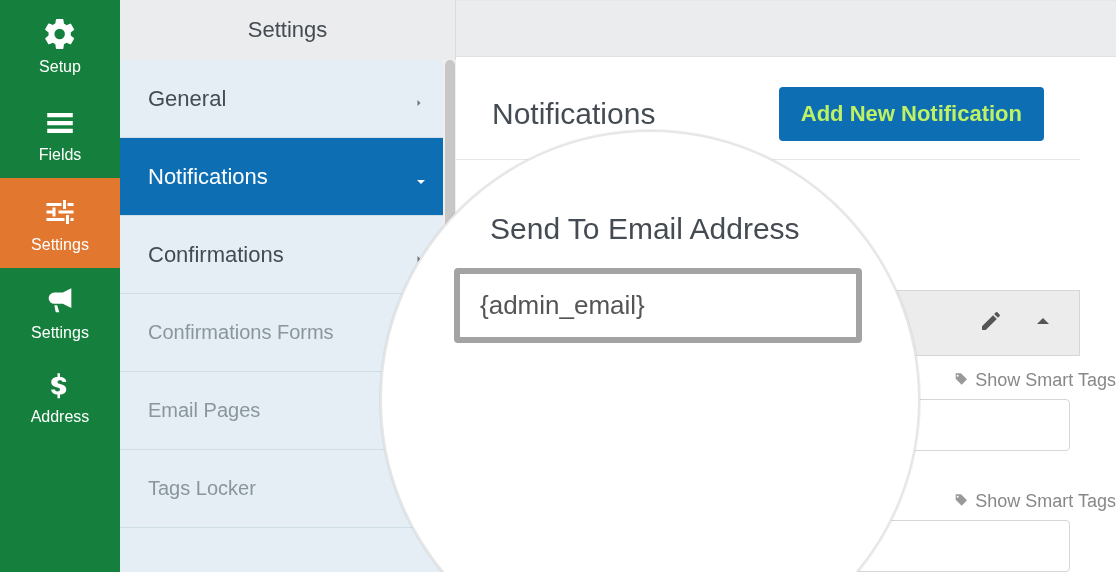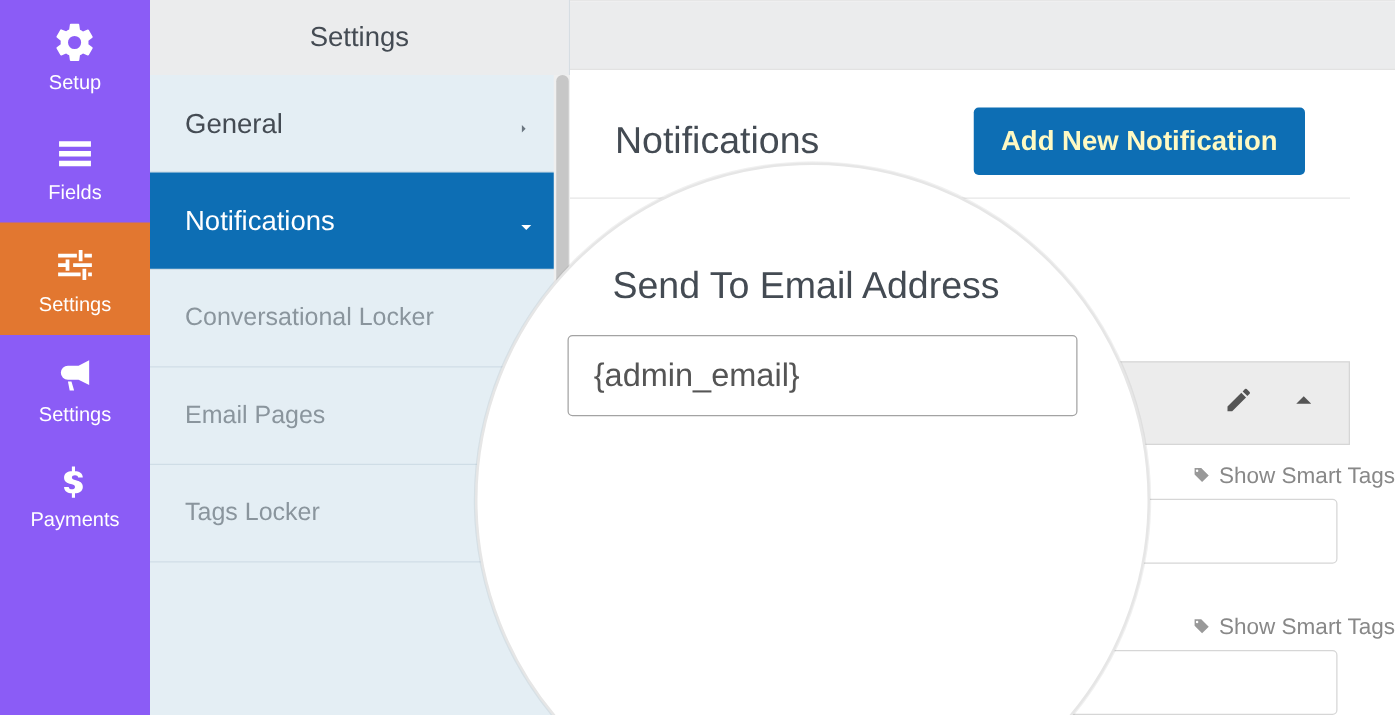--- a/index.html
+++ b/index.html
@@ -1,51 +1,51 @@
 <!DOCTYPE html>
 <html><head>
 <meta charset="utf-8">
 <style>
   * { box-sizing: border-box; margin: 0; padding: 0; }
   html, body { width: 1116px; height: 572px; overflow: hidden; font-family: -apple-system, BlinkMacSystemFont, "Segoe UI", Helvetica, Arial, sans-serif; }
   body { display: flex; background: #f0f0f0; position: relative; }
 
   
-  .leftnav { width: 120px; background: #8b5cf6; display: flex; flex-direction: column; }
+  .leftnav { width: 120px; background: #15803d; display: flex; flex-direction: column; }
   .leftnav-item { display: flex; flex-direction: column; align-items: center; justify-content: center; padding: 16px 0 14px; color: #fff; font-size: 16px; cursor: pointer; }
   .leftnav-item.active { background: #e27730; }
   .leftnav-item .icon { margin-bottom: 6px; display:flex; align-items:center; justify-content:center; }
   .leftnav-item svg { fill: #fff; }
 
   
   .middle { width: 336px; background: #e4eef4; display: flex; flex-direction: column; border-right: 1px solid #d6dde2; position: relative; }
   .topbar { height: 60px; background: #ebeced; display:flex; align-items:center; justify-content:center; font-size:22px; color:#444b53; }
   .subnav { display:flex; flex-direction:column; }
   .subnav-item { height: 78px; padding: 0 28px; display:flex; align-items:center; justify-content:space-between; border-bottom:1px solid #cfdde6; color:#444b53; font-size:22px; cursor:pointer; }
   .subnav-item.primary { font-weight:400; }
   .subnav-item.active { background:#0d6eb4; color:#fff; }
   .subnav-item.secondary { color:#8a959d; font-size:20px; }
   .chev { width:14px; height:14px; display:inline-block; }
 
   
   .content { flex:1; background:#fff; display:flex; flex-direction:column; position:relative; border-top:1px solid #e6e6e6;}
   .content-topbar { height:60px; background:#ebeced; border-bottom:1px solid #e2e2e2;}
   .content-header { padding: 30px 36px 18px; display:flex; align-items:center; justify-content:space-between; border-bottom:1px solid #e6e6e6; margin: 0 36px 0 0; }
   .content-header h2 { font-size:30px; color:#444b53; font-weight:400; }
-  .add-btn { background:#0d6eb4; color:#fef9c3; font-size:22px; padding:14px 22px; border:none; border-radius:4px; font-weight:600; cursor:pointer; }
+  .add-btn { background:#0d6eb4; color:#bef264; font-size:22px; padding:14px 22px; border:none; border-radius:4px; font-weight:600; cursor:pointer; }
   .card { margin: 130px 36px 0 0; border:1px solid #d6d6d6; background:#ececec; display:flex; align-items:center; justify-content:flex-end; padding:18px 24px; gap:28px; }
   .card .tool-icon { color:#555; cursor:pointer; }
   .smarttag-row { display:flex; justify-content:flex-end; align-items:center; gap:6px; margin-top: 40px;}
   .field-shell { margin: 8px 46px 0 0; height:56px; border:1px solid #d6d6d6; border-radius:4px; background:#fff;}
 
   
   .lens { position:absolute; left:380px; top:130px; width:540px; height:540px; border-radius:50%; background:#fff; box-shadow:0 0 0 1px rgba(0,0,0,0.06); overflow:hidden; border:2px solid #e6e6e6; }
   .lens-inner { padding: 80px 56px 0 72px; }
   .lens-label { font-size:30px; color:#444b53; margin-bottom:22px;margin-left:36px; }
-  .lens-input { width:100%; font-size:26px; padding:16px 20px; border:1px solid #a3a3a3; border-radius:4px; color:#555; background:#fff; }
+  .lens-input { width:100%; font-size:26px; padding:16px 20px; border:6px solid #a3a3a3; border-radius:4px; color:#555; background:#fff; }
   .lens-group2 { margin-top:42px; }
 
   .scroll-gutter { position:absolute; top:60px; right:0; width:14px; bottom:0; background:#efefef; }
   .scroll-thumb { position:absolute; top:0; left:2px; right:2px; height:180px; background:#c7c7c7; border-radius:6px; }
 
   .middle .scroll-gutter { right:-2px; }
 
 </style>
 </head>
 <body>
@@ -82,21 +82,21 @@
         </svg>
     </span>
     <span>Settings</span>
   </div>
   <div class="leftnav-item">
     <span class="icon">
       <svg width="30" height="30" viewBox="0 0 24 24">
           <path d="M12 1v3c2.5 0 5 1.2 5 4h-3c0-1-.9-1.5-2-1.5s-2 .5-2 1.5 1 1.4 2.6 1.8C15 10.4 17 11.3 17 14c0 2.8-2.5 4-5 4v3h-2v-3c-2.5 0-5-1.2-5-4h3c0 1 .9 1.5 2 1.5s2-.5 2-1.5-1-1.4-2.6-1.8C7 11.6 5 10.7 5 8c0-2.8 2.5-4 5-4V1h2z"></path>
         </svg>
     </span>
-    <span>Payments</span>
+    <span>Address</span>
   </div>
 </div>
 
 <div class="middle">
   <div class="topbar">Settings</div>
   <div class="subnav">
     <div class="subnav-item primary">
       <span>General</span>
       <span class="chev">
         <svg width="12" height="18" viewBox="0 0 24 24" fill="#6b7680">
@@ -105,22 +105,30 @@
       </span>
     </div>
     <div class="subnav-item primary active">
       <span>Notifications</span>
       <span class="chev">
         <svg width="16" height="16" viewBox="0 0 24 24" fill="#fff">
             <path d="M6 9l6 6 6-6H6z"></path>
           </svg>
       </span>
     </div>
+    <div class="subnav-item primary">
+      <span>Confirmations</span>
+      <span class="chev">
+        <svg width="12" height="18" viewBox="0 0 24 24" fill="#6b7680">
+            <path d="M9 6l6 6-6 6V6z"></path>
+          </svg>
+      </span>
+    </div>
     <div class="subnav-item secondary">
-      <span>Conversational Locker</span>
+      <span>Confirmations Forms</span>
     </div>
     <div class="subnav-item secondary">
       <span>Email Pages</span>
     </div>
     <div class="subnav-item secondary">
       <span>Tags Locker</span>
       <span class="chev">
         <svg width="12" height="18" viewBox="0 0 24 24" fill="#a6adb3">
             <path d="M9 6l6 6-6 6V6z"></path>
           </svg>

